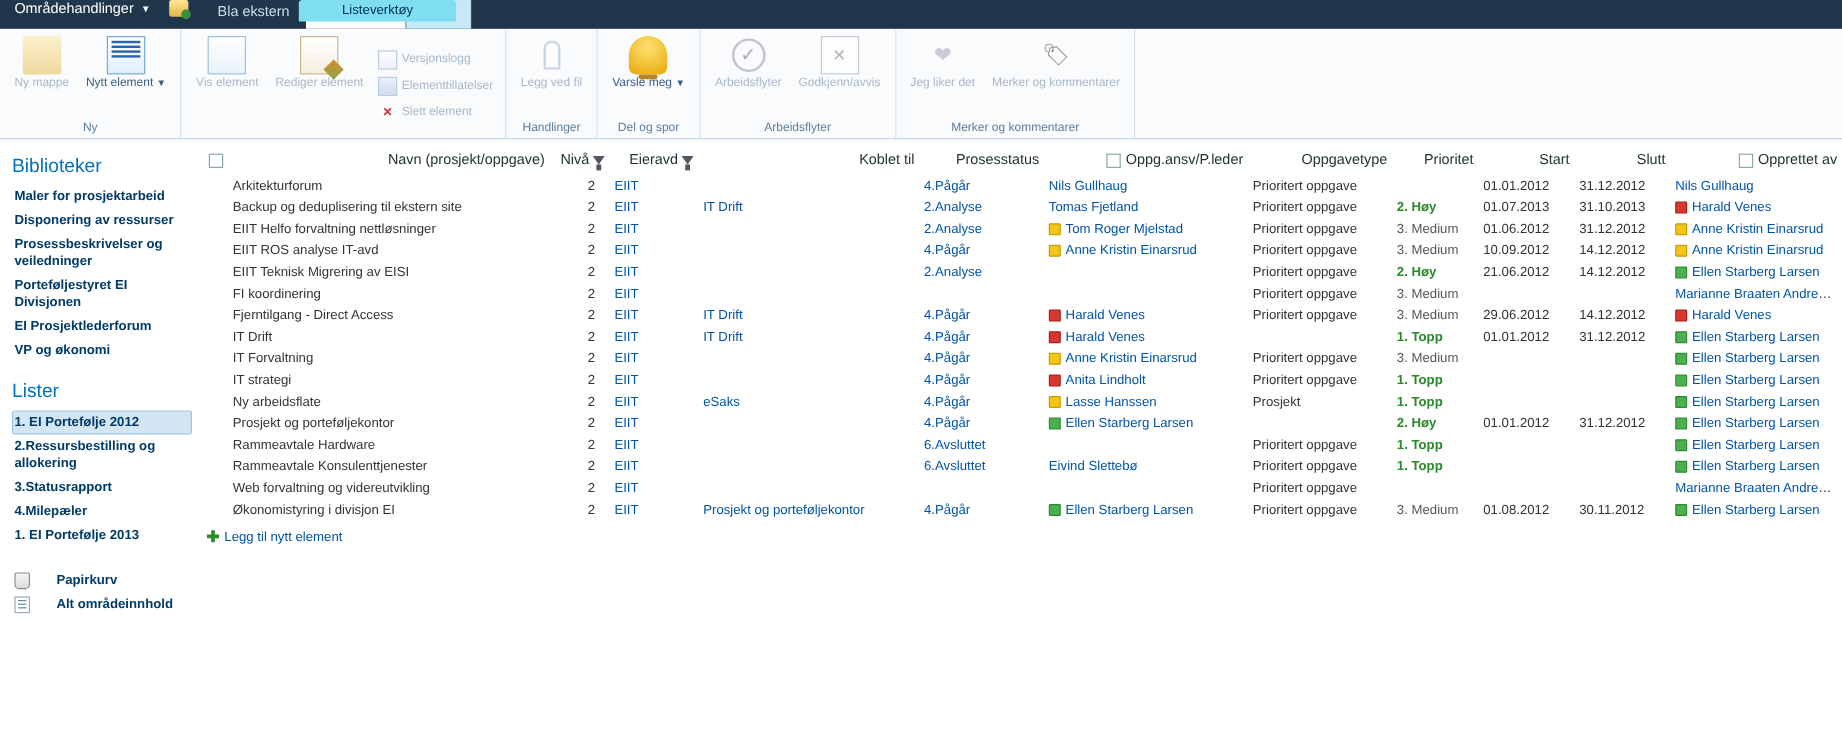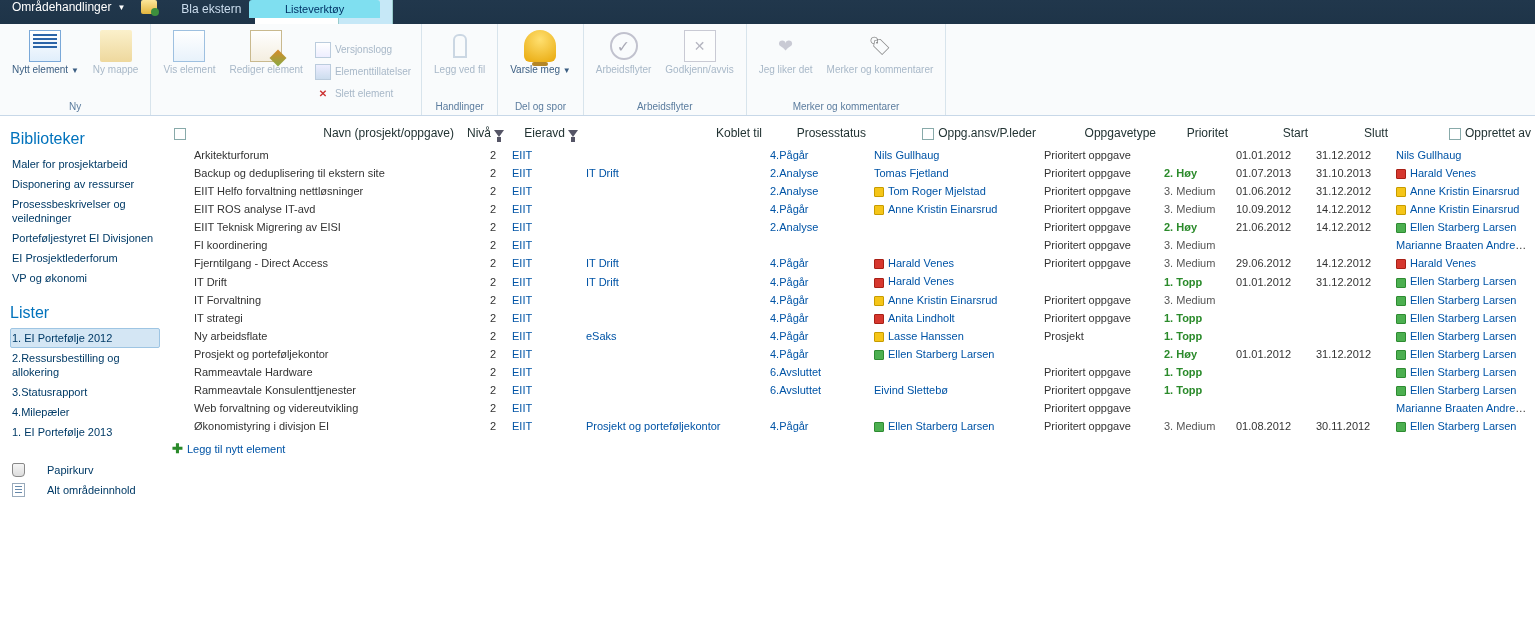--- a/index.html
+++ b/index.html
@@ -49,21 +49,21 @@
 .i-tags { opacity:.6; position:relative; }
 .i-tags::before { content:"🏷"; position:absolute; inset:0; display:flex; align-items:center; justify-content:center; font-size:18px; }
 .i-hist { background:linear-gradient(#fff,#eef); border:1px solid #bcd; }
 .i-perm { background:linear-gradient(#eef,#cde); border:1px solid #bcd; }
 .i-del::before { content:"✕"; color:#c33; font-weight:bold; display:flex; align-items:center; justify-content:center; width:100%; height:100%; }
 
 
 .main { display: flex; height: calc(624px - 42px - 92px); }
 .sidebar { width: 160px; padding: 10px 0 0 10px; border-right: 0; }
 .sidebar h3 { color: #0072bc; font-size: 16px; font-weight: normal; margin: 4px 0 6px; cursor:pointer; }
-.sidebar a { display:block; color:#003a66; font-size:11px; padding: 3px 4px 3px 2px; text-decoration: none; line-height:14px; }
+.sidebar a { display:block; color:#003a66; font-size:11px; padding: 3px 4px 3px 2px; text-decoration: none; line-height:14px;font-weight:bold; }
 .sidebar a.selected { background:#d4e6f4; border:1px solid #9ec5e3; border-radius:2px; padding:2px 3px 2px 1px; }
 .sidebar .bottom { margin-top:18px; }
 .sidebar .bottom a { display:flex; align-items:flex-end; gap:22px; }
 .recycle-icon { width:13px; height:14px; border:1px solid #888; border-radius:2px 2px 4px 4px; background:linear-gradient(#f5f5f5,#ddd); }
 .allcontent-icon { width:13px; height:14px; background:#fff; border:1px solid #9ab; position:relative; }
 .allcontent-icon::after { content:""; position:absolute; top:2px; left:2px; right:2px; height:1px; background:#68a; box-shadow:0 3px #68a, 0 6px #68a; }
 
 
 .content { flex:1; padding: 4px 0 0 8px; overflow:hidden; }
 table.grid { border-collapse: collapse; width: 100%; table-layout: fixed; }
@@ -98,28 +98,28 @@
     <div class="nav-tab">Bla ekstern</div>
     <div class="nav-tab active">Elementer</div>
     <div class="nav-tab sub-active">Liste</div>
   </div>
 </div>
 
 <div class="ribbon">
   <div class="ribbon-group">
     <div class="ribbon-group-body">
       <div class="big-btn">
+        <div class="icon i-newfolder"></div>
+        <div class="lbl disabled">Ny
+mappe</div>
+      </div>
+      <div class="big-btn">
         <div class="icon i-newitem"></div>
         <div class="lbl"><span>Nytt
 element</span> <span class="arrow-sm">▼</span></div>
-      </div>
-      <div class="big-btn">
-        <div class="icon i-newfolder"></div>
-        <div class="lbl disabled">Ny
-mappe</div>
       </div>
     </div>
     <div class="ribbon-group-label">Ny</div>
   </div>
 
   <div class="ribbon-group">
     <div class="ribbon-group-body">
       <div class="big-btn">
         <div class="icon i-view"></div>
         <div class="lbl disabled">Vis

